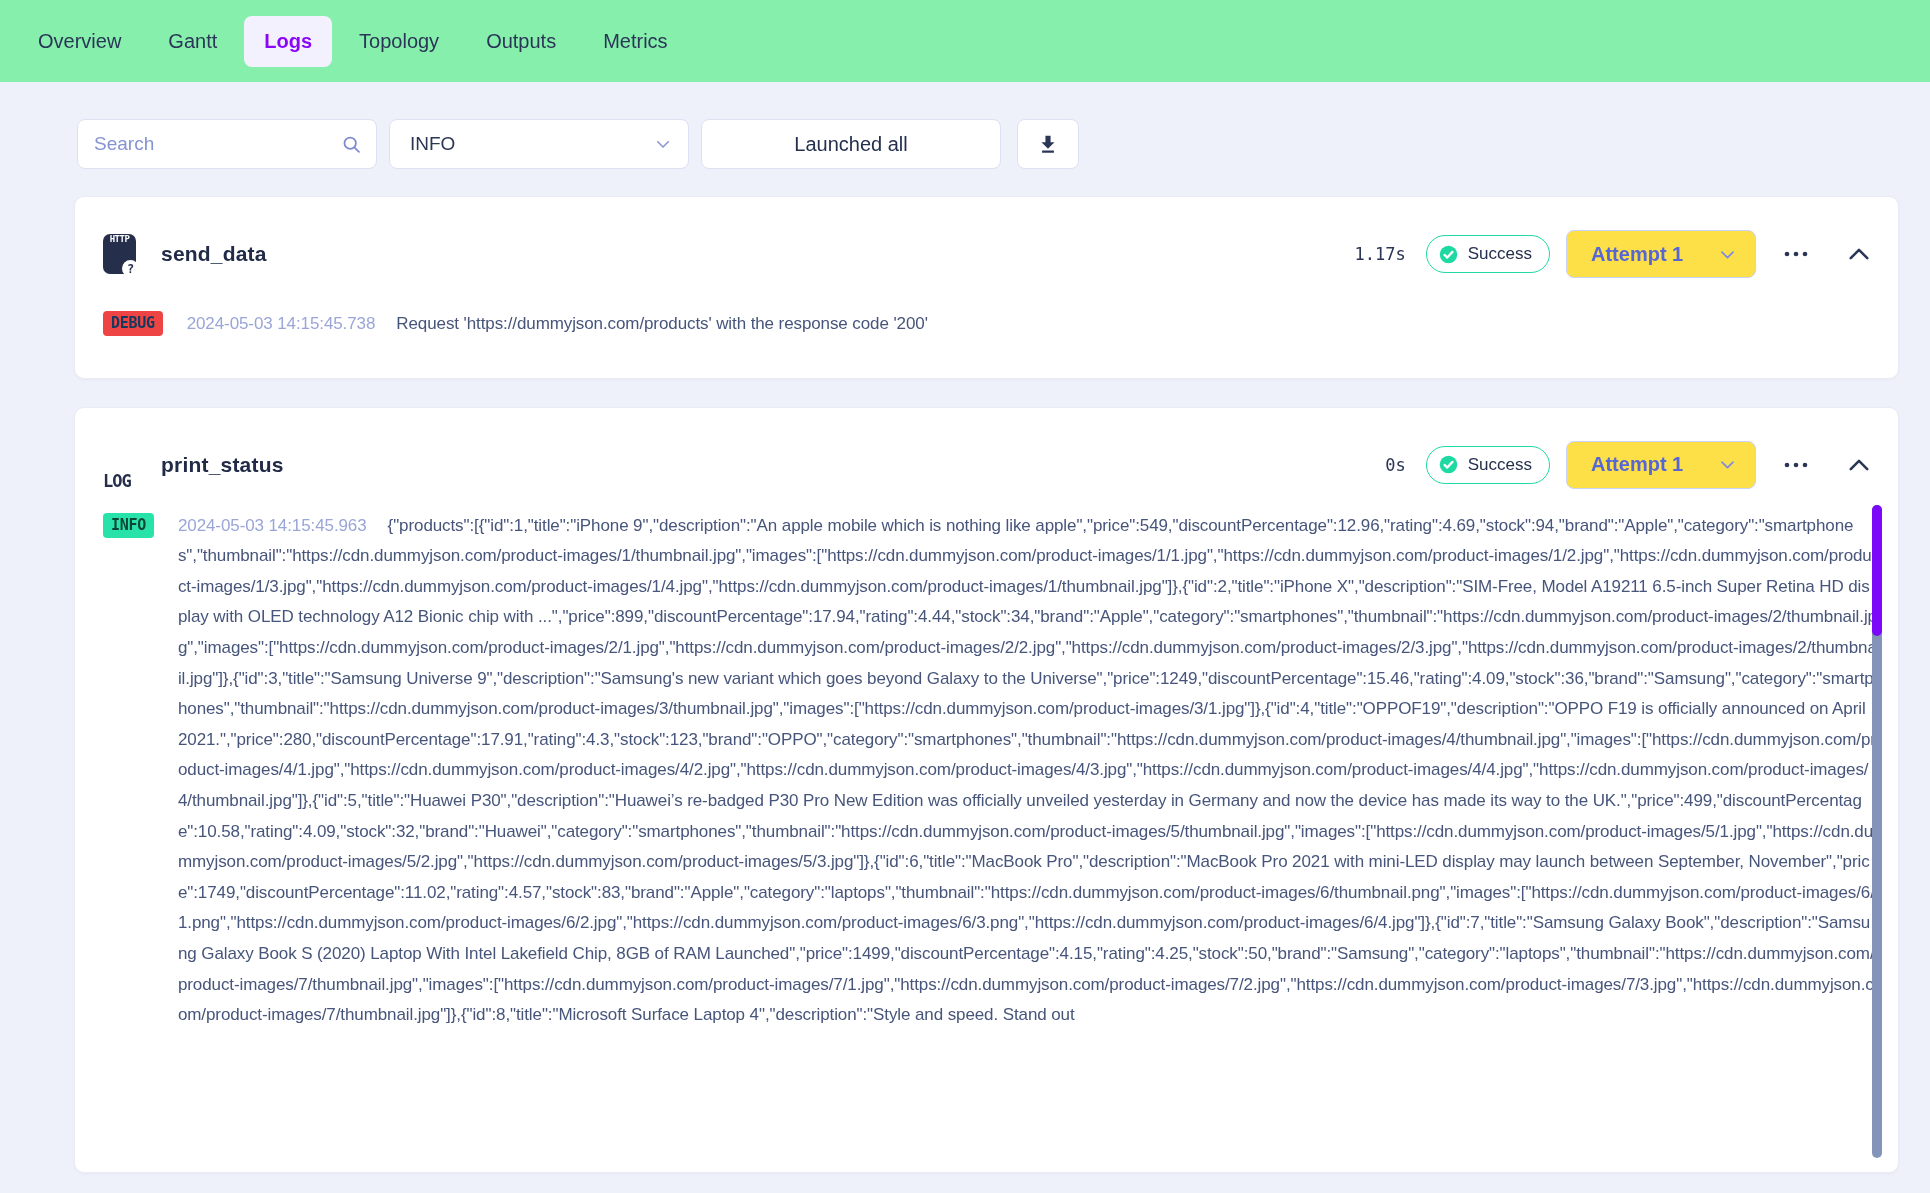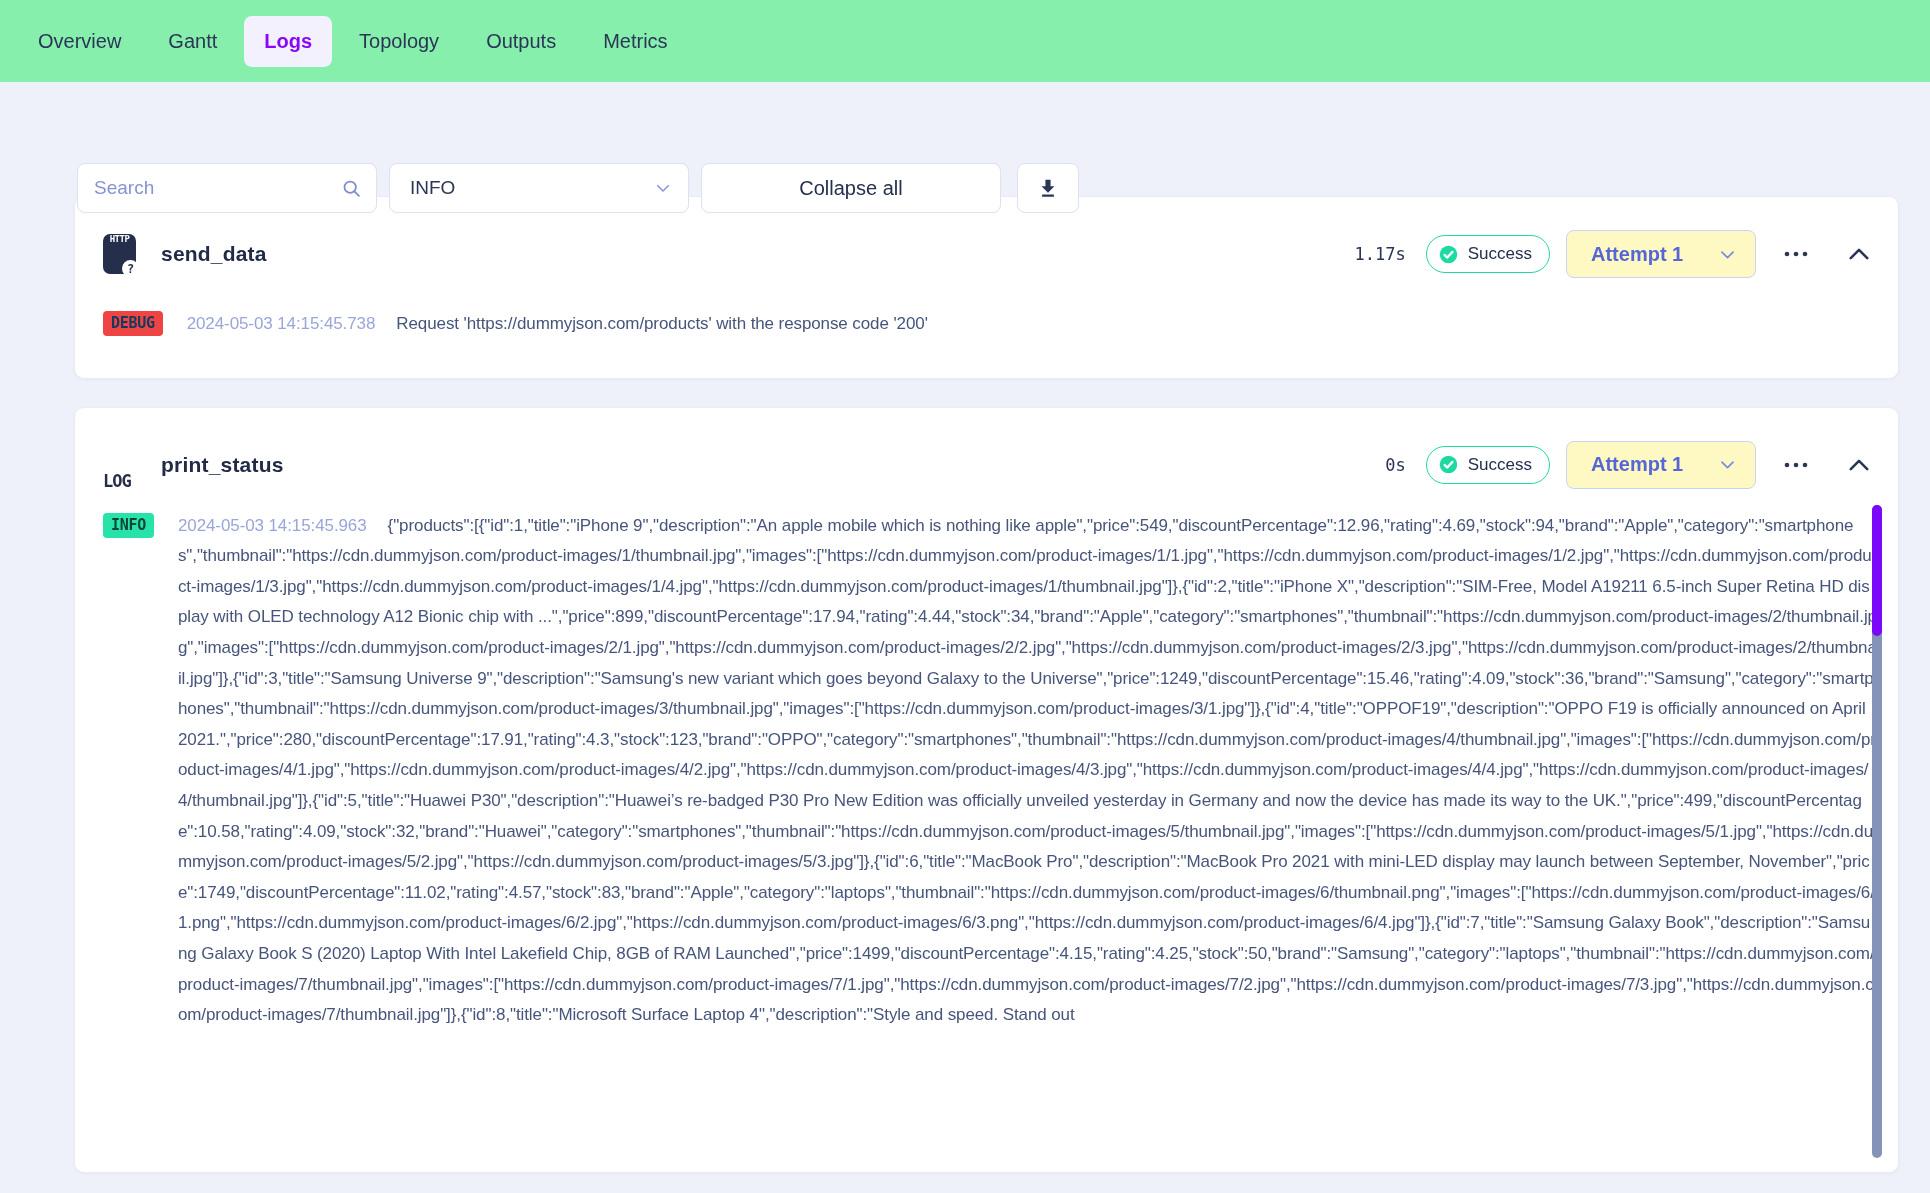--- a/index.html
+++ b/index.html
@@ -19,21 +19,21 @@
   .tab {
     font-size: 20px; color: #2B3656; font-weight: 500;
     padding: 14px 20px; border-radius: 8px; cursor: pointer; white-space: nowrap;
   }
   .tab.active { color: #8A06F7; font-weight: 700; background: #F4F1FE; text-align: center; }
 
   
   .controls { display: flex; margin: 37px 0 0 77px; height: 50px; gap: 12px; }
   .ctrl {
     background: #fff; border: 1px solid #DDE2F2; border-radius: 8px; height: 50px;
-    display: flex; align-items: center; margin-top: 44px;
+    display: flex; align-items: center;
   }
   .search-box { width: 300px; padding: 0 14px 0 16px; }
   .search-box input {
     flex: 1; min-width: 0; border: none; outline: none; background: transparent;
     font-family: "Liberation Sans", sans-serif; font-size: 19px; color: #2B3656;
   }
   .search-box input::placeholder { color: #8693D2; }
   .level-select { width: 300px; justify-content: space-between; padding: 0 16px 0 20px; cursor: pointer; }
   .level-select .value { font-size: 19px; color: #2B3656; }
   .btn-collapse { width: 300px; justify-content: center; font-size: 20px; color: #25304E; font-weight: 500; cursor: pointer; }
@@ -72,21 +72,21 @@
   .header-right { margin-left: auto; display: flex; align-items: center; }
   .duration { font-family: "DejaVu Sans Mono", monospace; font-size: 17px; color: #2A3454; }
   .status-badge {
     margin-left: 20px; height: 38px; border: 1.5px solid #20D9A3; border-radius: 19px;
     display: flex; align-items: center; gap: 9px; padding: 0 17px 0 11px; background: #fff;
   }
   .status-badge .label { font-size: 17px; color: #242F4D; font-weight: 500; }
   .attempt-select {
     margin-left: 16px; width: 190px; height: 48px; border: 1px solid #C9D3F7; border-radius: 8px;
     display: flex; align-items: center; justify-content: space-between; padding: 0 18px 0 24px;
-    cursor: pointer; background: #fef9c3;
+    cursor: pointer; background: #fde047;
   }
   .attempt-select .value { font-size: 20px; color: #5666D6; font-weight: 600; }
   .menu-dots { margin-left: 28px; cursor: pointer; display: flex; align-items: center; }
   .collapse-chevron { margin-left: 40px; margin-right: 8px; cursor: pointer; display: flex; align-items: center; }
 
   
   .log-row { display: flex; align-items: flex-start; }
   .card-1 .log-row { margin-top: 31px; }
   .log-content { margin-top: 22px; height: 663px; overflow: hidden; }
   .level-badge {
@@ -138,21 +138,21 @@
 
   <div class="ctrl level-select">
     <span class="value">INFO</span>
     <span>
       <svg width="18" height="18" viewBox="0 0 24 24" fill="none" stroke="#8C98DC" stroke-width="2.2" stroke-linecap="round" stroke-linejoin="round">
         <polyline points="5,9 12,16 19,9"></polyline>
       </svg>
     </span>
   </div>
 
-  <div class="ctrl btn-collapse">Collapse all</div>
+  <div class="ctrl btn-collapse">Launched all</div>
 
   <div class="ctrl btn-download">
     <span>
       <svg width="22" height="22" viewBox="0 0 24 24" fill="#2B3656">
         <path d="M9.2 3h5.6v7h4.2L12 17.2 4.9 10h4.3z"></path>
         <rect x="5.5" y="19" width="13" height="2.6" rx="0.6"></rect>
       </svg>
     </span>
   </div>
 </div>

